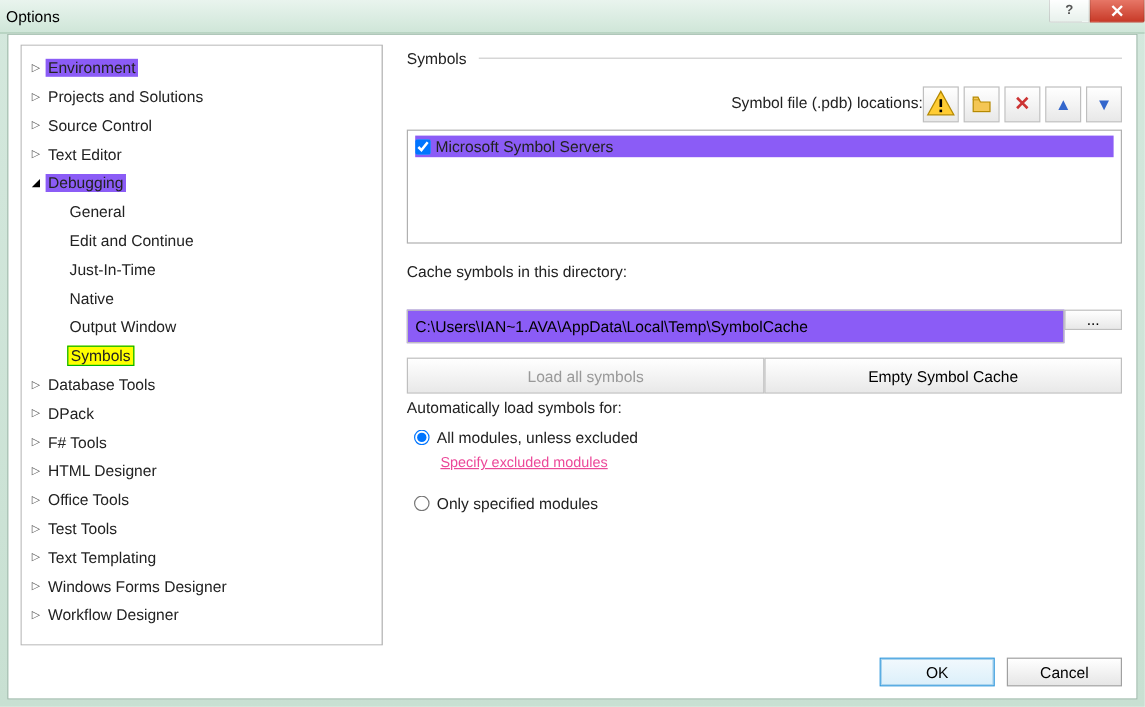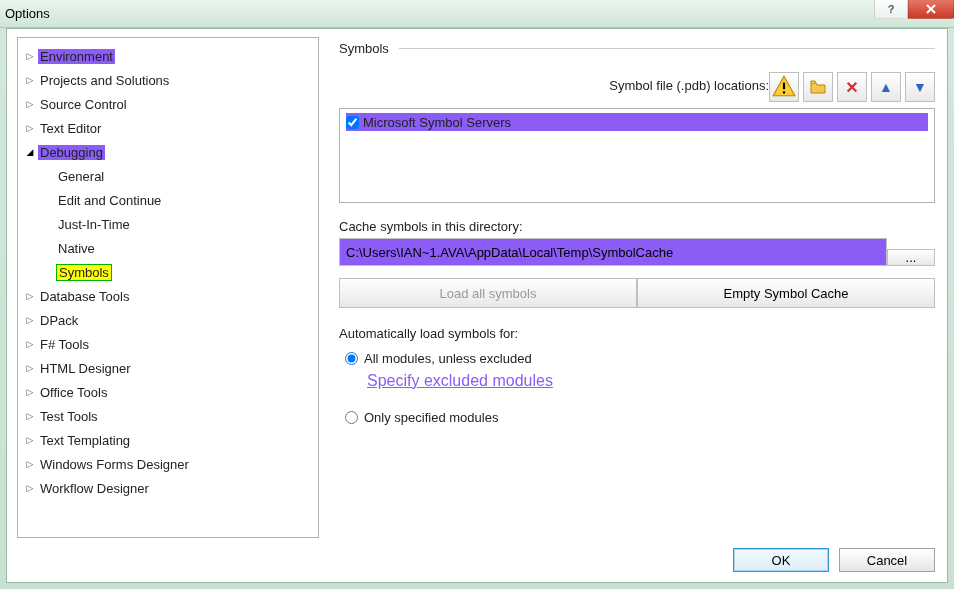--- a/index.html
+++ b/index.html
@@ -126,51 +126,51 @@
   }
   .listbox {
     border: 1px solid #b0b0b0;
     height: 95px;
     padding: 4px 6px;
     margin-bottom: 16px;
   }
   .listrow { display: flex; align-items: center; gap: 4px; height: 18px; }
   .listrow input[type=checkbox] { margin:0; width:13px; height:13px; }
   .field-label { margin-bottom: 4px; font-size: 13px; }
-  .path-row { display: flex; gap: 0; align-items: flex-end; margin-bottom: 12px; }
+  .path-row { display: flex; gap: 0; align-items: flex-start; margin-bottom: 12px; margin-top: 20px; }
   .path-input {
     flex: 1;
     border: 1px solid #bfbfbf;
     padding: 4px 6px;
     font-family: inherit;
     font-size: 13px;
     height: 28px;
   }
   .browse-btn {
     width: 48px;
     border: 1px solid #bfbfbf;
     background: linear-gradient(#fff,#e8e8e8);
     font-size: 13px;
   }
-  .btn-row { display: flex; margin-bottom: 18px; }
+  .btn-row { display: flex; margin-bottom: 4px; }
   .wide-btn {
     flex: 1;
     height: 30px;
     border: 1px solid #bfbfbf;
     background: linear-gradient(#fff,#e8e8e8);
     font-size: 13px;
   }
   .wide-btn.disabled { color: #999; }
   .radio-row { display: flex; align-items: center; gap: 6px; margin: 6px 0 4px 6px; font-size:13px; }
   .radio-row input { margin:0; }
   .link {
-    color: #8b5cf6;
+    color: #ec4899;
     text-decoration: underline;
     margin: 2px 0 14px 28px;
-    font-size: 16px;
+    font-size: 12px;
     display: inline-block;
     cursor: pointer;
   }
   .footer {
     display: flex;
     justify-content: flex-end;
     gap: 10px;
     padding-top: 10px;
   }
   .footer .btn {
@@ -233,20 +233,23 @@
               <span class="label">General</span>
             </li>
           <li>
               <span class="label">Edit and Continue</span>
             </li>
           <li>
               <span class="label">Just-In-Time</span>
             </li>
           <li>
               <span class="label">Native</span>
+            </li>
+          <li>
+              <span class="label">Output Window</span>
             </li>
           <li>
               <span class="label hl-box">Symbols</span>
             </li>
         </ul>
         <li>
           <span class="expander">▷</span>
           <span class="label">Database Tools</span>
         </li>
         <li>

